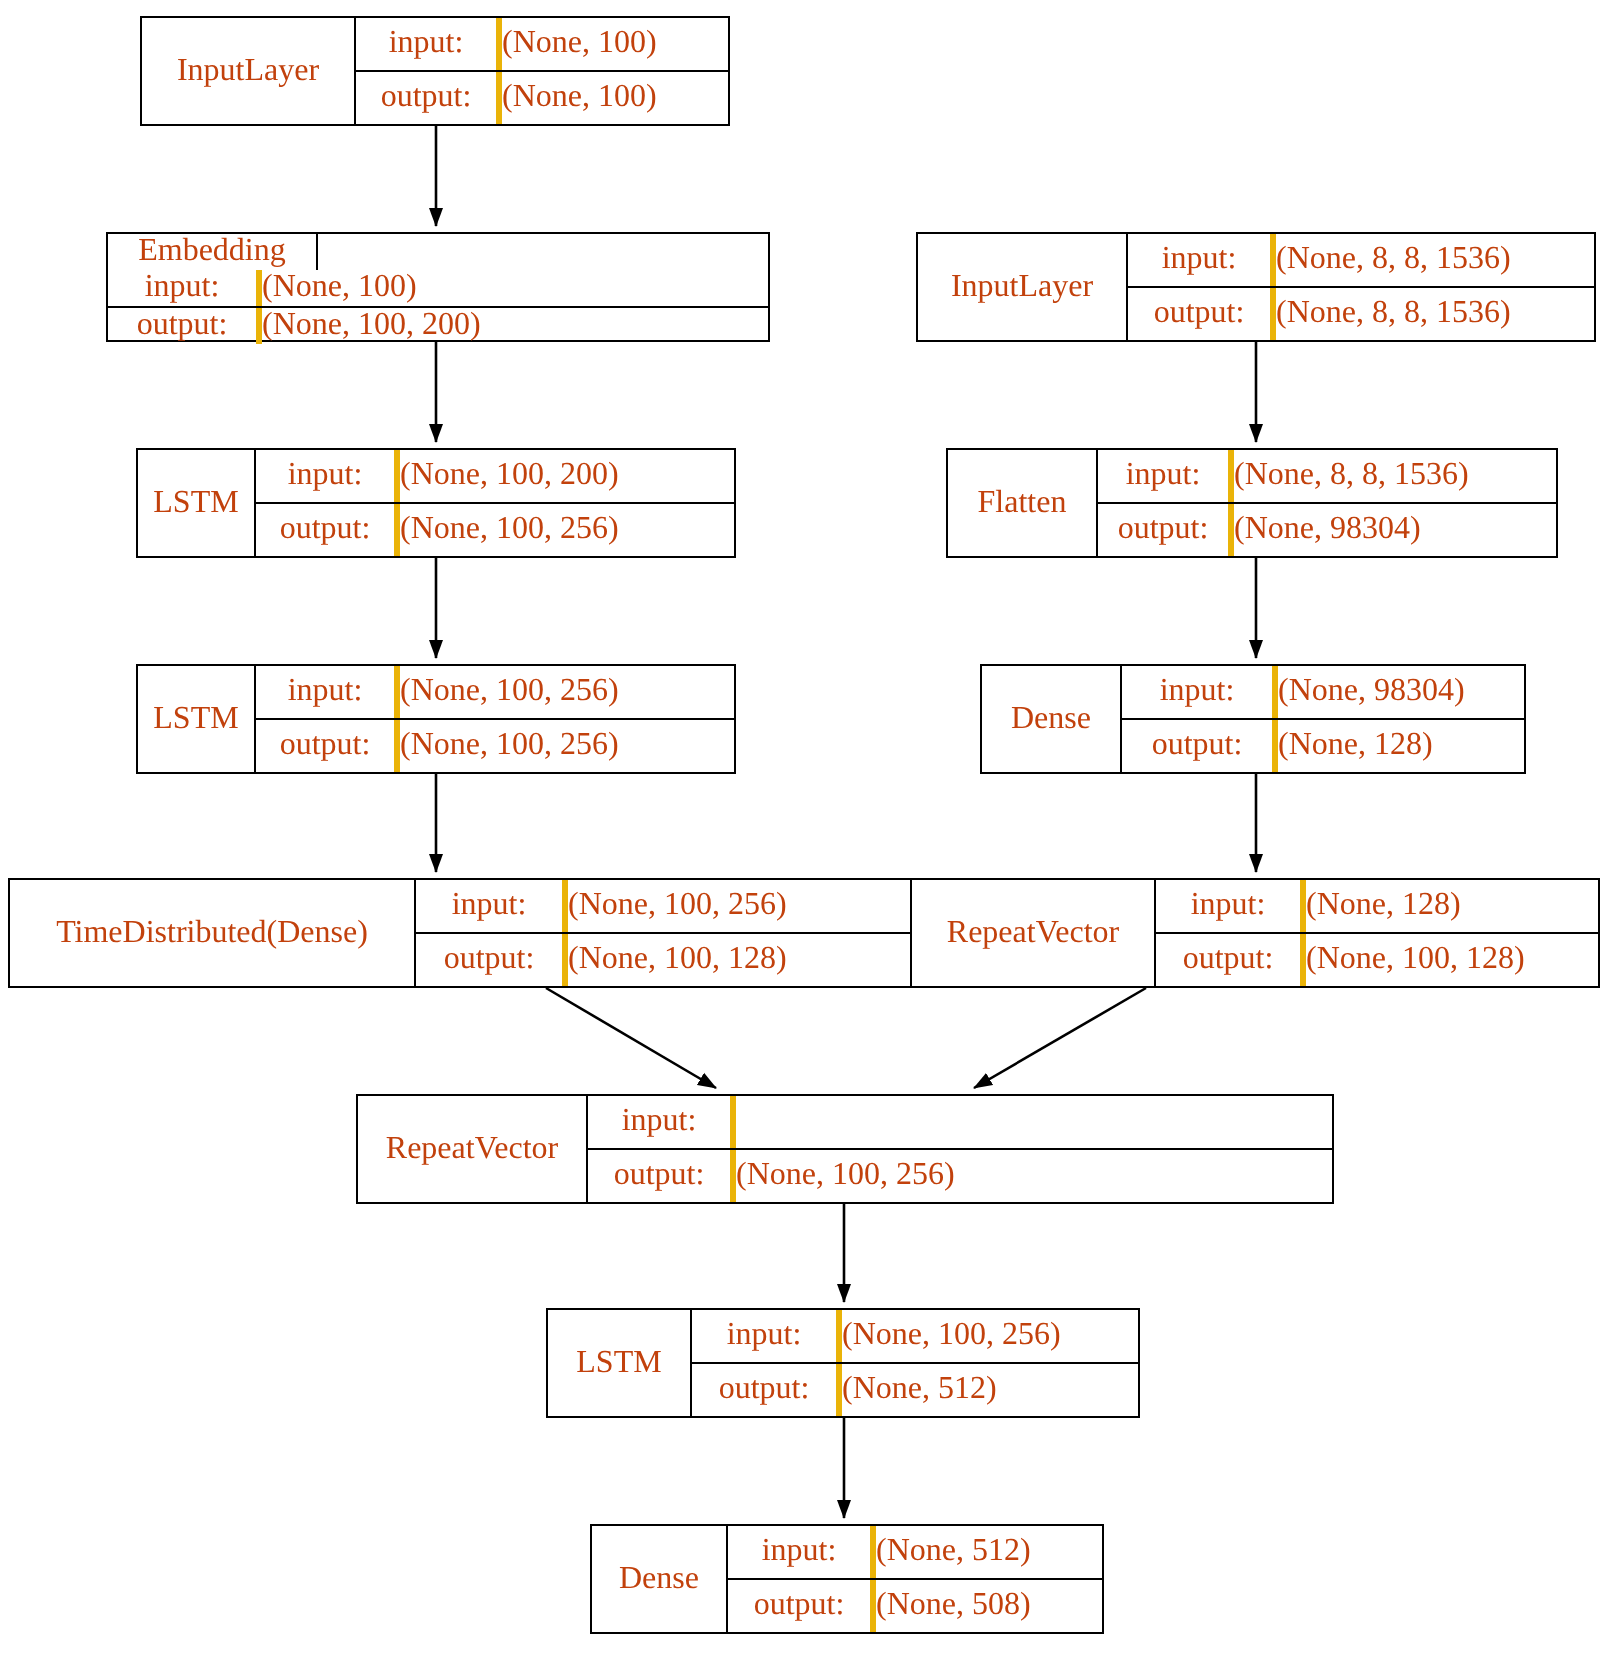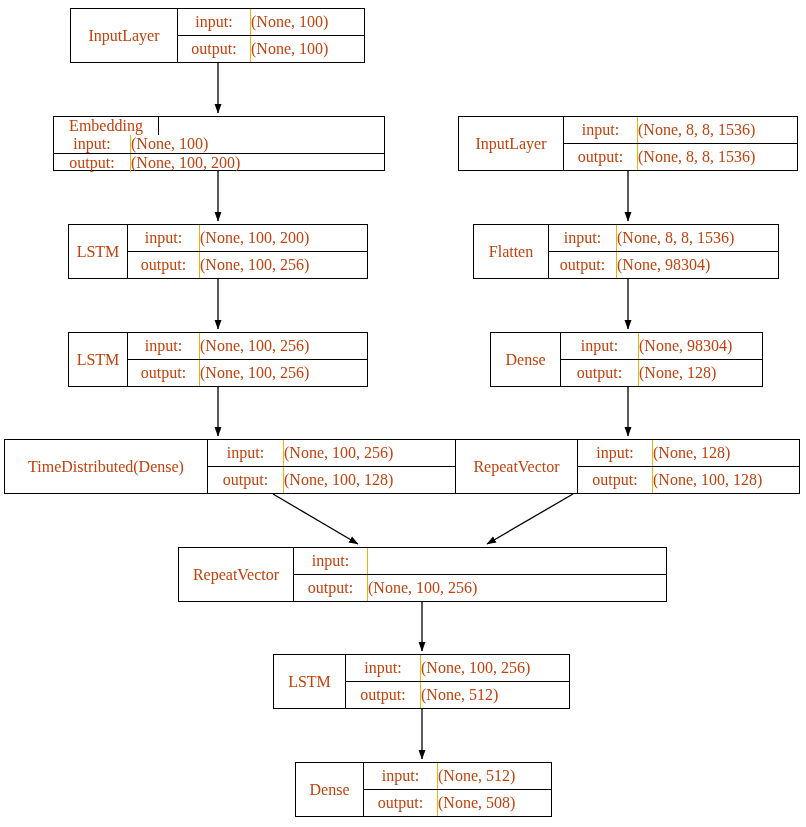--- a/index.html
+++ b/index.html
@@ -26,21 +26,21 @@
     box-sizing:border-box;
     width:var(--nw);
     flex:0 0 auto;
   }
   .io{display:flex;flex-direction:column;flex:1 1 auto;}
   .row{display:flex;flex:1 1 0;align-items:center;}
   .row.top{border-bottom:1px solid #000;}
   .lbl{
     display:flex;align-items:center;justify-content:center;
     align-self:stretch;
-    border-right:1px solid #eab308;
+    border-right:3px solid #eab308;
     box-sizing:border-box;
     width:var(--lw);
     flex:0 0 auto;
   }
   .val{flex:1 1 auto;text-align:left;}
   
   #n0 {left:70px; top:8px;  width:295px;--nw:107px;--lw:73px;}
   #n1 {left:53px; top:116px;width:332px;flex-direction:column;--nw:105px;--lw:77px;}
   #n2 {left:68px; top:224px;width:300px;--nw:59px; --lw:72px;}
   #n3 {left:68px; top:332px;width:300px;--nw:59px; --lw:72px;}

